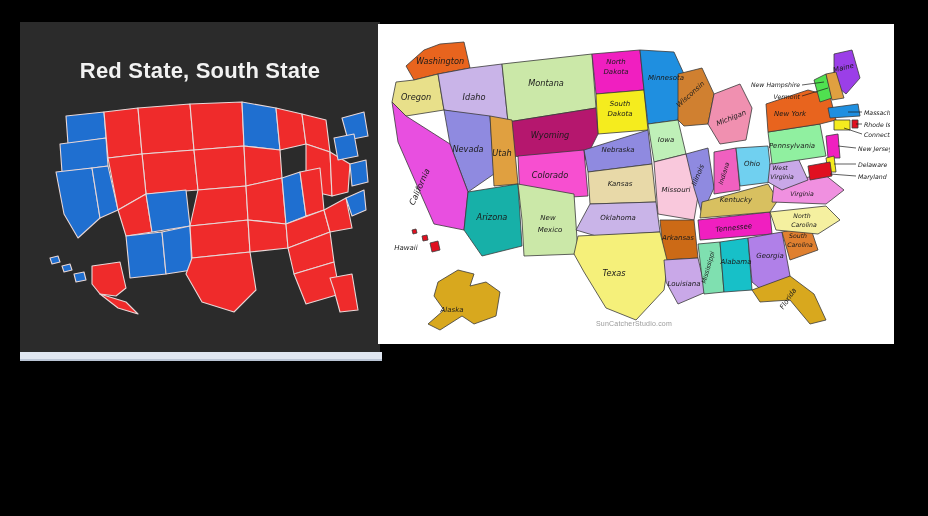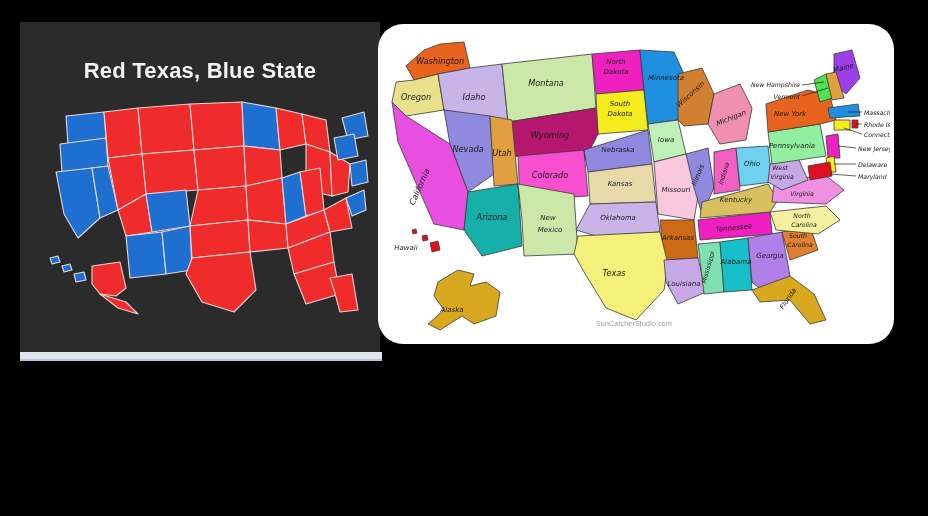--- a/index.html
+++ b/index.html
@@ -62,21 +62,20 @@
 
   
   #right-panel {
     position: absolute;
     left: 378px;
     top: 24px;
     width: 516px;
     height: 320px;
     background: #ffffff;
     overflow: hidden;
-    border-radius: 25px;
   }
   #right-map-wrap {
     position: absolute;
     left: 0;
     top: 0;
     width: 512px;
     height: 320px;
   }
   #right-map-wrap svg { display: block; }
   .st-label {
@@ -141,21 +140,21 @@
     letter-spacing: -0.3px;
     transform: scaleX(0.93);
   }
 </style>
 </head>
 <body>
 
 <div id="canvas">
 
   <div id="left-panel">
-    <div id="left-title">Red Texas, Blue State</div>
+    <div id="left-title">Red State, South State</div>
 
     <div id="left-map-wrap">
       <svg width="336" height="228" viewBox="0 0 336 228" xmlns="http://www.w3.org/2000/svg">
         <g stroke="#e8d7d7" stroke-width="1.1" stroke-linejoin="round">
 
           <path d="M32,18 L70,14 L72,40 L34,46 Z" fill="#1f6fd0"></path>
           <path d="M26,46 L72,40 L74,68 L28,74 Z" fill="#1f6fd0"></path>
           <path d="M22,74 L58,70 L66,120 L44,140 L30,116 Z" fill="#1f6fd0"></path>
           <path d="M58,70 L74,68 L84,112 L66,120 Z" fill="#1f6fd0"></path>
 

